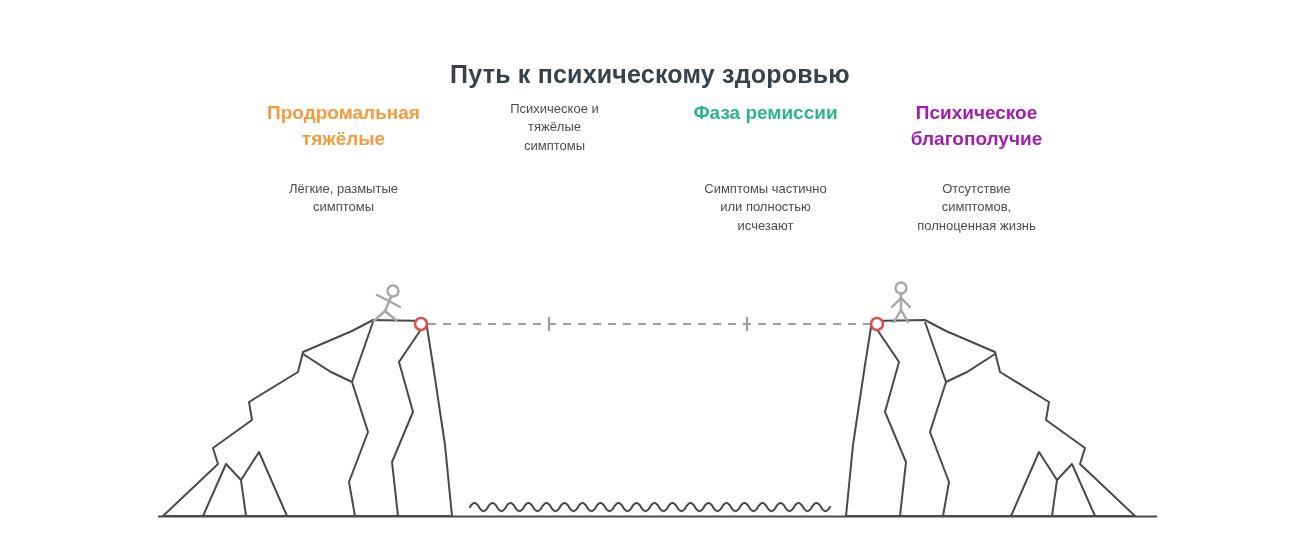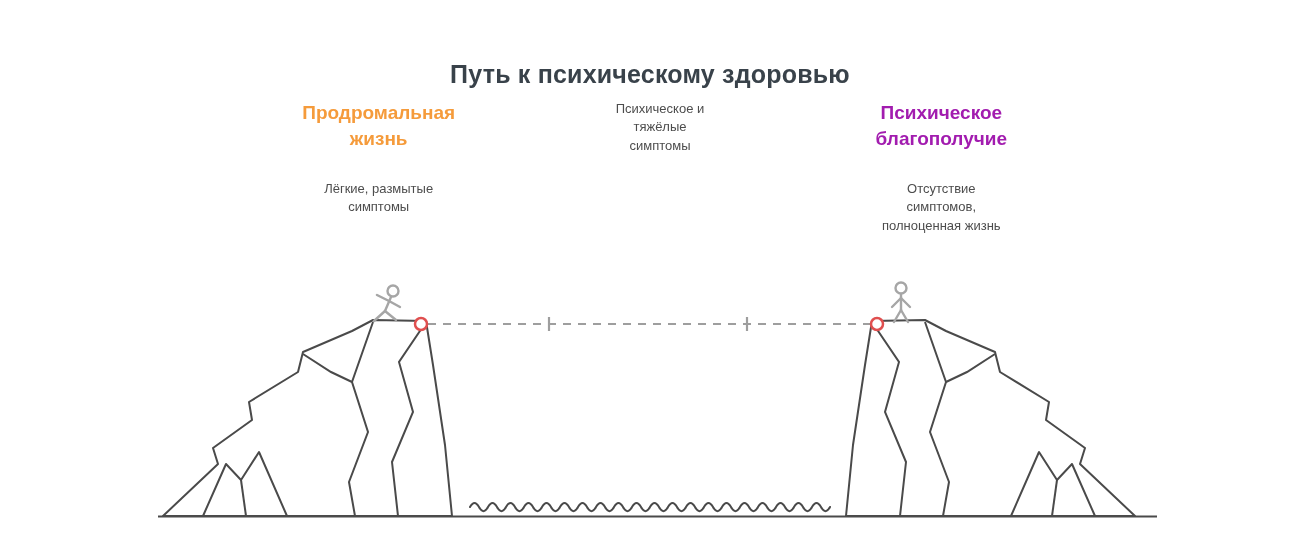--- a/index.html
+++ b/index.html
@@ -35,28 +35,34 @@
 </head>
 <body>
 
 <div class="canvas">
 
   <div class="title">Путь к психическому здоровью</div>
 
   <div class="stages">
     <div class="stage">
       <div class="stage-label" style="color: rgb(245, 155, 59);">Продромальная
-жизнь</div>
+тяжёлые</div>
       <div class="stage-desc">Лёгкие, размытые
 симптомы</div>
     </div>
     <div class="stage">
       <div class="stage-desc">Психическое и
 тяжёлые
 симптомы</div>
+    </div>
+    <div class="stage">
+      <div class="stage-label" style="color: rgb(43, 182, 133);">Фаза ремиссии</div>
+      <div class="stage-desc">Симптомы частично
+или полностью
+исчезают</div>
     </div>
     <div class="stage">
       <div class="stage-label" style="color: #a21caf;">Психическое
 благополучие</div>
       <div class="stage-desc">Отсутствие
 симптомов,
 полноценная жизнь</div>
     </div>
   </div>
 

